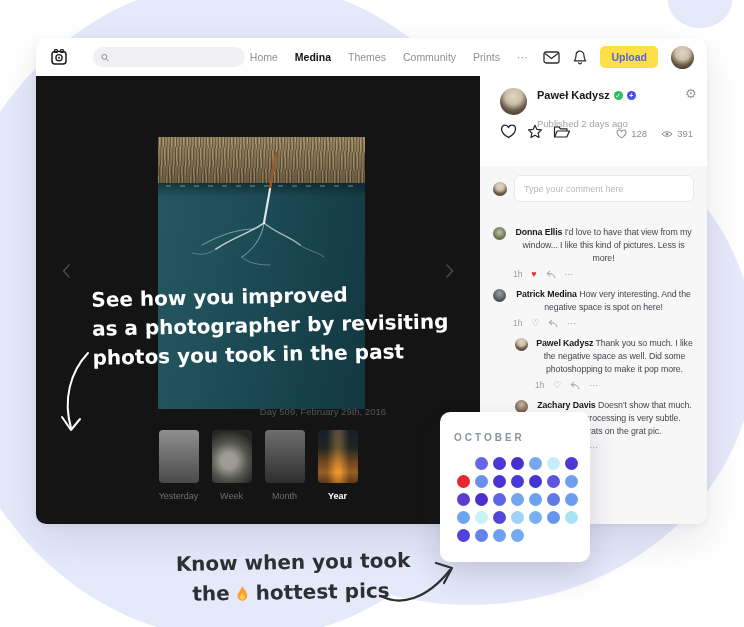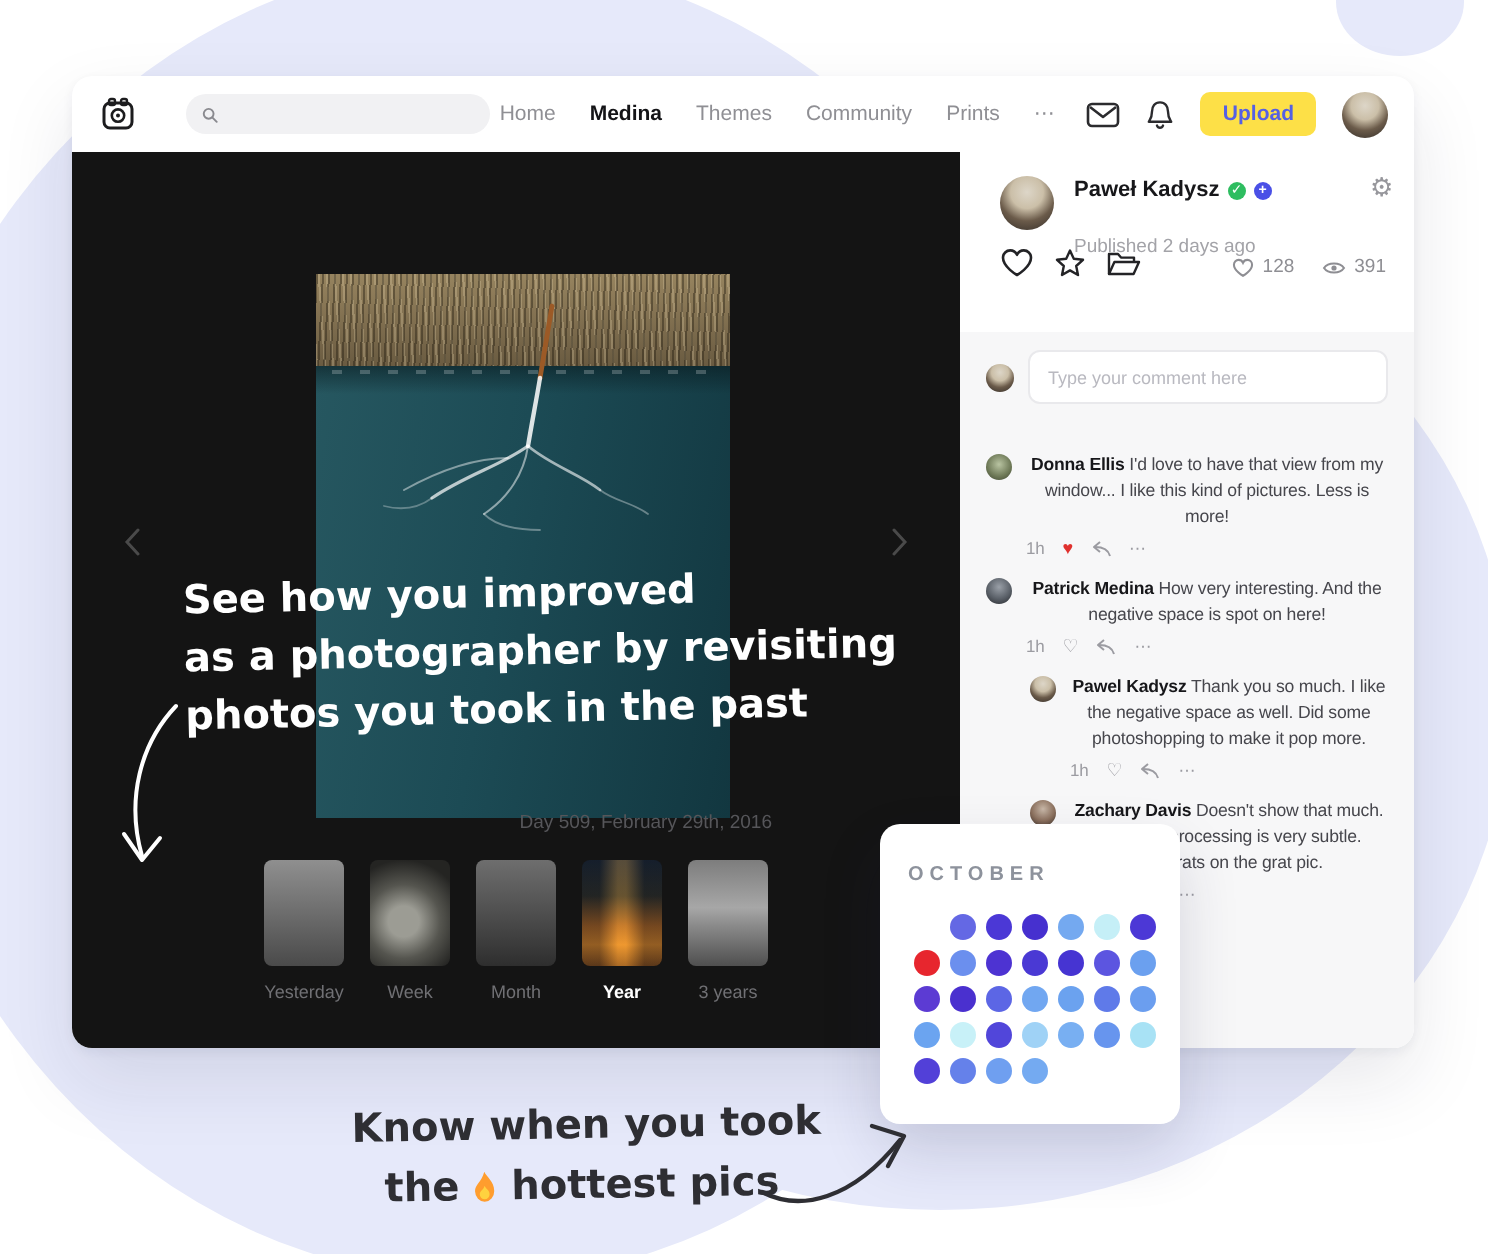--- a/index.html
+++ b/index.html
@@ -216,24 +216,20 @@
             <div class="thumb t1"></div>
             <div class="thumb-label">Week</div>
           </div>
           <div class="strip-item">
             <div class="thumb t2"></div>
             <div class="thumb-label">Month</div>
           </div>
           <div class="strip-item">
             <div class="thumb t3"></div>
             <div class="thumb-label active">Year</div>
-          </div>
-          <div class="strip-item">
-            <div class="thumb t5"></div>
-            <div class="thumb-label">3 years</div>
           </div>
         </div>
     </div>
 
     <div class="sidebar">
       <div class="sb-header">
         <div class="avatar sb-avatar av-0"></div>
         <div class="sb-nameline">
           <span class="sb-name">Paweł Kadysz</span>
           <span class="badge check">✓</span>

